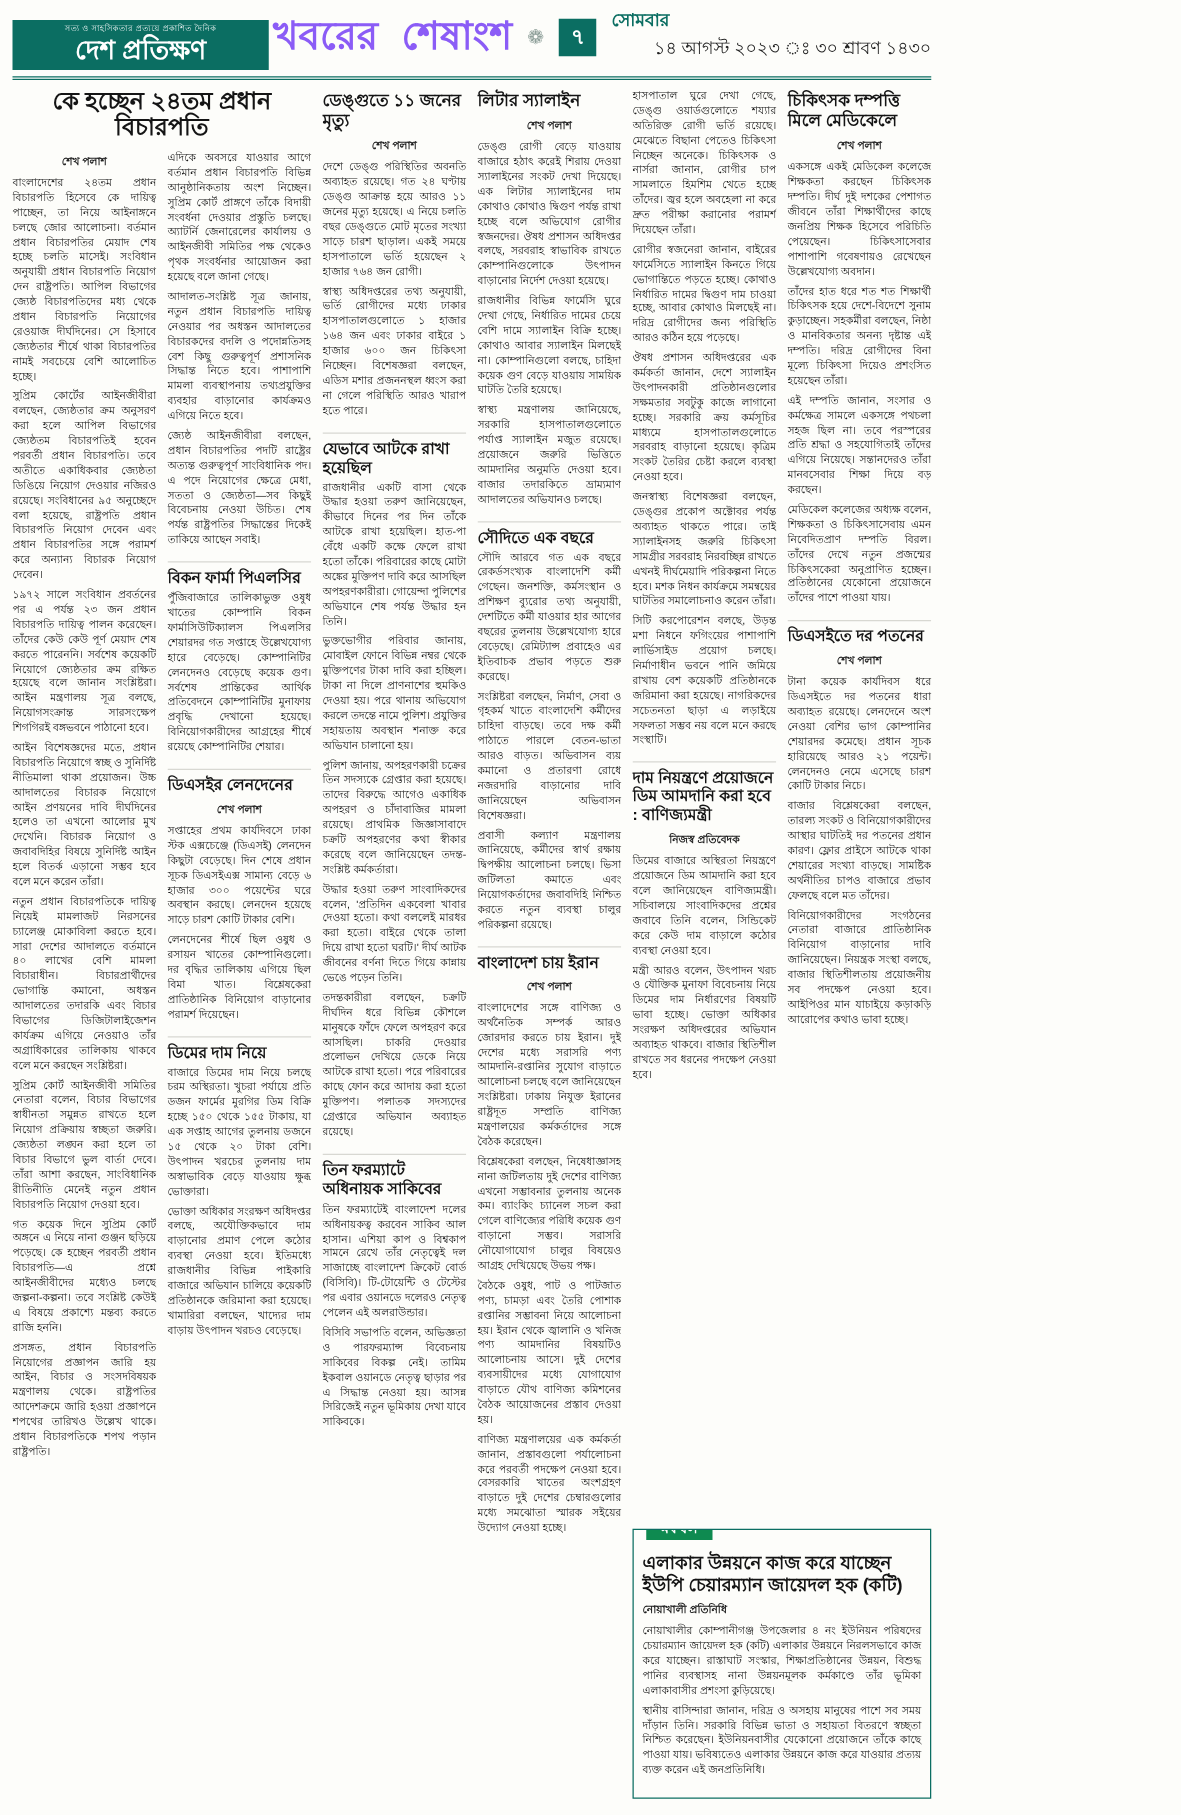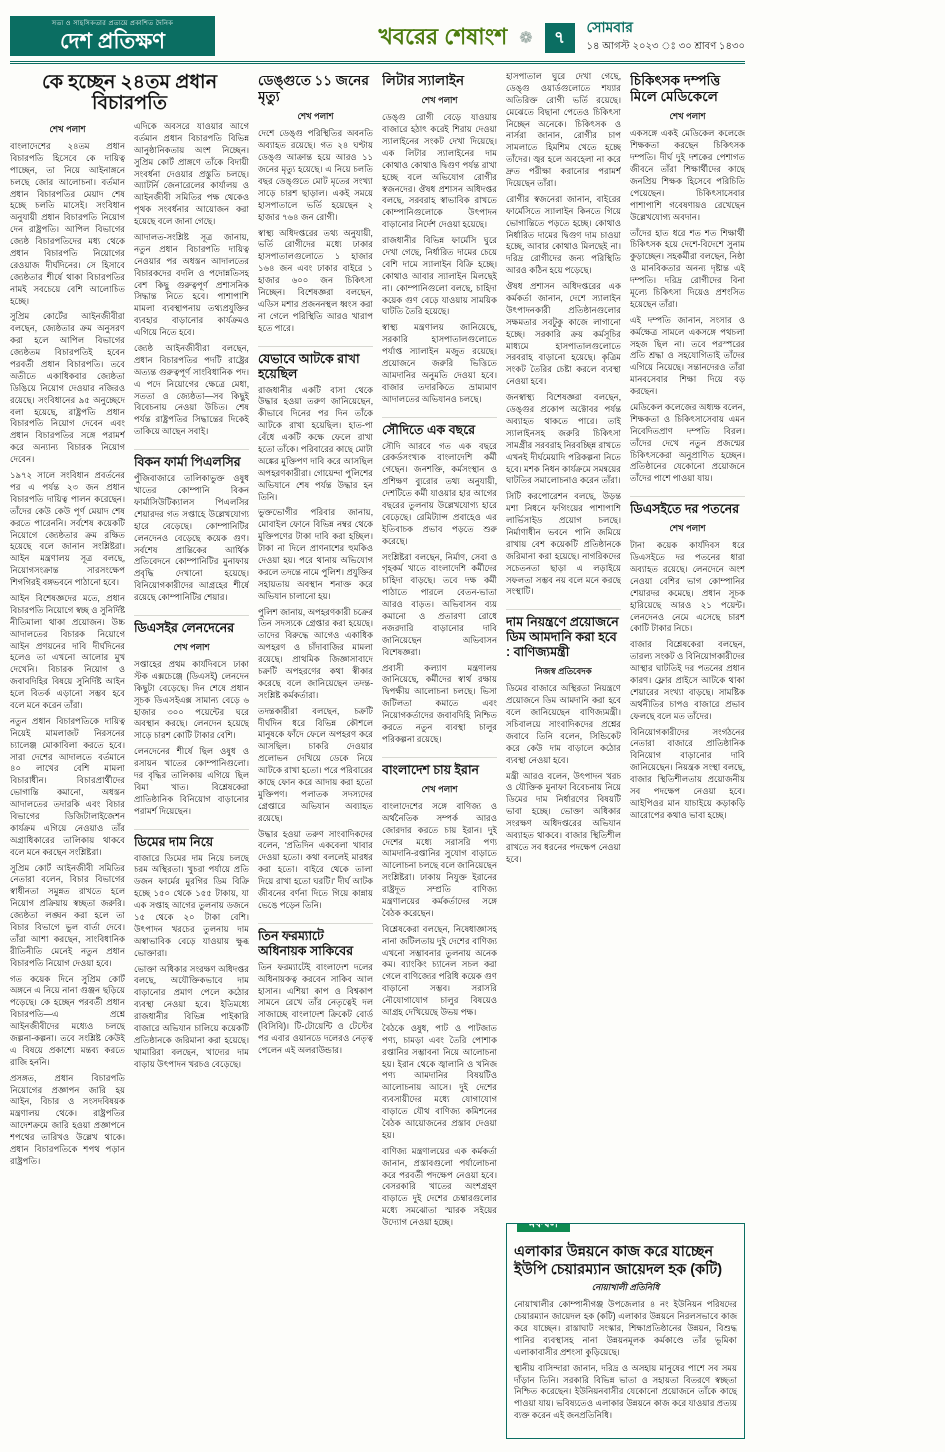--- a/index.html
+++ b/index.html
@@ -7,47 +7,47 @@
   body { background:#fdfdfa; font-family:"Liberation Sans", sans-serif; color:#141414; }
   .page { width:755px; height:1452px; padding:8px 10px 10px; }
 
   
   .header { display:flex; align-items:flex-end; justify-content:space-between;
             border-bottom:3px double #0b6e62; padding-bottom:5px; height:56px; }
   .masthead { background:#0b6e62; color:#fff; padding:2px 14px 4px; text-align:center; min-width:205px; }
   .masthead-tagline { font-size:6.5px; letter-spacing:.4px; opacity:.9; }
   .masthead-title { font-size:21px; font-weight:bold; line-height:1.1; }
   .header-right { display:flex; align-items:center; gap:12px; }
-  .section-title { font-size:22px; font-weight:bold; color:#4d7c0f; }
+  .section-title { font-size:31px; font-weight:bold; color:#8b5cf6;font-family:Liberation Mono, monospace; }
   .ornament { color:#8fa09a; font-size:17px; }
   .page-num { background:#0b6e62; color:#fff; width:30px; height:30px; display:flex;
               align-items:center; justify-content:center; font-size:17px; font-weight:bold; }
   .day-date { text-align:left; }
   .day { color:#0b6e62; font-weight:bold; font-size:14px; line-height:1.1; }
-  .date { font-size:10px; color:#222; margin-top:2px; }
+  .date { font-size:14px; color:#222; margin-top:2px;margin-left:34px; }
 
   
   .content { margin-top:7px; height:1368px; display:grid;
              grid-template-columns:repeat(6, minmax(0,1fr));
              grid-template-rows:44px minmax(0,1fr) 216px;
              column-gap:9px; row-gap:6px; }
   .hl-xl { grid-column:1/3; grid-row:1; font-size:19px; font-weight:bold;
            line-height:1.1; text-align:center; align-self:center; }
   .col { overflow:hidden; display:flex; flex-direction:column; }
   .c1 { grid-column:1; grid-row:2/4; }
   .c2 { grid-column:2; grid-row:2/4; }
   .c3 { grid-column:3; grid-row:1/4; }
   .c4 { grid-column:4; grid-row:1/4; }
   .c5 { grid-column:5; grid-row:1/3; }
   .c6 { grid-column:6; grid-row:1/3; }
   .mof { grid-column:5/7; grid-row:3; }
 
   .para { font-size:8.5px; line-height:1.4; text-align:justify; color:#161616; margin-bottom:4px; }
   .byline { font-size:8.5px; font-weight:bold; text-align:center; margin:2px 0 4px; color:#222; }
-  .byline.left { text-align:center;font-style:italic; }
+  .byline.left { text-align:left; }
   .hl-lg { font-size:13.5px; font-weight:bold; line-height:1.2; margin:2px 0 3px; }
   .hl-md { font-size:12.5px; font-weight:bold; line-height:1.2; margin:7px 0 3px;
            border-top:1px solid #d8d8d2; padding-top:5px; }
 
   
   .mof-box { border:1.5px solid #0b6e62; height:100%; position:relative; padding:18px 7px 6px; overflow:hidden; }
   .mof-tab { position:absolute; top:-9px; left:10px; background:#0e8a50; color:#fff;
              font-size:11px; font-weight:bold; padding:1px 12px; line-height:1.4; }
   .mof-flex { display:flex; gap:7px; height:100%; }
   .mof-left { flex:1; min-width:0; }
@@ -124,26 +124,27 @@
       <div class="byline">শেখ পলাশ</div>
       <div>
           <p class="para">দেশে ডেঙ্গু পরিস্থিতির অবনতি অব্যাহত রয়েছে। গত ২৪ ঘণ্টায় ডেঙ্গু আক্রান্ত হয়ে আরও ১১ জনের মৃত্যু হয়েছে। এ নিয়ে চলতি বছর ডেঙ্গুতে মোট মৃতের সংখ্যা সাড়ে চারশ ছাড়াল। একই সময়ে হাসপাতালে ভর্তি হয়েছেন ২ হাজার ৭৬৪ জন রোগী।</p>
           <p class="para">স্বাস্থ্য অধিদপ্তরের তথ্য অনুযায়ী, ভর্তি রোগীদের মধ্যে ঢাকার হাসপাতালগুলোতে ১ হাজার ১৬৪ জন এবং ঢাকার বাইরে ১ হাজার ৬০০ জন চিকিৎসা নিচ্ছেন। বিশেষজ্ঞরা বলছেন, এডিস মশার প্রজননস্থল ধ্বংস করা না গেলে পরিস্থিতি আরও খারাপ হতে পারে।</p>
         </div>
       <h2 class="hl-md">যেভাবে আটকে রাখা হয়েছিল</h2>
       <div>
           <p class="para">রাজধানীর একটি বাসা থেকে উদ্ধার হওয়া তরুণ জানিয়েছেন, কীভাবে দিনের পর দিন তাঁকে আটকে রাখা হয়েছিল। হাত-পা বেঁধে একটি কক্ষে ফেলে রাখা হতো তাঁকে। পরিবারের কাছে মোটা অঙ্কের মুক্তিপণ দাবি করে আসছিল অপহরণকারীরা। গোয়েন্দা পুলিশের অভিযানে শেষ পর্যন্ত উদ্ধার হন তিনি।</p>
           <p class="para">ভুক্তভোগীর পরিবার জানায়, মোবাইল ফোনে বিভিন্ন নম্বর থেকে মুক্তিপণের টাকা দাবি করা হচ্ছিল। টাকা না দিলে প্রাণনাশের হুমকিও দেওয়া হয়। পরে থানায় অভিযোগ করলে তদন্তে নামে পুলিশ। প্রযুক্তির সহায়তায় অবস্থান শনাক্ত করে অভিযান চালানো হয়।</p>
           <p class="para">পুলিশ জানায়, অপহরণকারী চক্রের তিন সদস্যকে গ্রেপ্তার করা হয়েছে। তাদের বিরুদ্ধে আগেও একাধিক অপহরণ ও চাঁদাবাজির মামলা রয়েছে। প্রাথমিক জিজ্ঞাসাবাদে চক্রটি অপহরণের কথা স্বীকার করেছে বলে জানিয়েছেন তদন্ত-সংশ্লিষ্ট কর্মকর্তারা।</p>
+          <p class="para">উদ্ধার হওয়া তরুণ সাংবাদিকদের বলেন, 'প্রতিদিন একবেলা খাবার দেওয়া হতো। কথা বললেই মারধর করা হতো। বাইরে থেকে তালা দিয়ে রাখা হতো ঘরটি।' দীর্ঘ আটক জীবনের বর্ণনা দিতে গিয়ে কান্নায় ভেঙে পড়েন তিনি।</p>
           <p class="para">তদন্তকারীরা বলছেন, চক্রটি দীর্ঘদিন ধরে বিভিন্ন কৌশলে মানুষকে ফাঁদে ফেলে অপহরণ করে আসছিল। চাকরি দেওয়ার প্রলোভন দেখিয়ে ডেকে নিয়ে আটকে রাখা হতো। পরে পরিবারের কাছে ফোন করে আদায় করা হতো মুক্তিপণ। পলাতক সদস্যদের গ্রেপ্তারে অভিযান অব্যাহত রয়েছে।</p>
-          <p class="para">উদ্ধার হওয়া তরুণ সাংবাদিকদের বলেন, 'প্রতিদিন একবেলা খাবার দেওয়া হতো। কথা বললেই মারধর করা হতো। বাইরে থেকে তালা দিয়ে রাখা হতো ঘরটি।' দীর্ঘ আটক জীবনের বর্ণনা দিতে গিয়ে কান্নায় ভেঙে পড়েন তিনি।</p>
         </div>
       <h2 class="hl-md">তিন ফরম্যাটে অধিনায়ক সাকিবের</h2>
       <div>
           <p class="para">তিন ফরম্যাটেই বাংলাদেশ দলের অধিনায়কত্ব করবেন সাকিব আল হাসান। এশিয়া কাপ ও বিশ্বকাপ সামনে রেখে তাঁর নেতৃত্বেই দল সাজাচ্ছে বাংলাদেশ ক্রিকেট বোর্ড (বিসিবি)। টি-টোয়েন্টি ও টেস্টের পর এবার ওয়ানডে দলেরও নেতৃত্ব পেলেন এই অলরাউন্ডার।</p>
+          <p class="para">বিসিবি সভাপতি বলেন, অভিজ্ঞতা ও পারফরম্যান্স বিবেচনায় সাকিবের বিকল্প নেই। তামিম ইকবাল ওয়ানডে নেতৃত্ব ছাড়ার পর এ সিদ্ধান্ত নেওয়া হয়। আসন্ন সিরিজেই নতুন ভূমিকায় দেখা যাবে সাকিবকে।</p>
         </div>
     </section>
 
     <section class="col c4">
       <h2 class="hl-lg">লিটার স্যালাইন</h2>
       <div class="byline">শেখ পলাশ</div>
       <div>
           <p class="para">ডেঙ্গু রোগী বেড়ে যাওয়ায় বাজারে হঠাৎ করেই শিরায় দেওয়া স্যালাইনের সংকট দেখা দিয়েছে। এক লিটার স্যালাইনের দাম কোথাও কোথাও দ্বিগুণ পর্যন্ত রাখা হচ্ছে বলে অভিযোগ রোগীর স্বজনদের। ঔষধ প্রশাসন অধিদপ্তর বলছে, সরবরাহ স্বাভাবিক রাখতে কোম্পানিগুলোকে উৎপাদন বাড়ানোর নির্দেশ দেওয়া হয়েছে।</p>
           <p class="para">রাজধানীর বিভিন্ন ফার্মেসি ঘুরে দেখা গেছে, নির্ধারিত দামের চেয়ে বেশি দামে স্যালাইন বিক্রি হচ্ছে। কোথাও আবার স্যালাইন মিলছেই না। কোম্পানিগুলো বলছে, চাহিদা কয়েক গুণ বেড়ে যাওয়ায় সাময়িক ঘাটতি তৈরি হয়েছে।</p>
           <p class="para">স্বাস্থ্য মন্ত্রণালয় জানিয়েছে, সরকারি হাসপাতালগুলোতে পর্যাপ্ত স্যালাইন মজুত রয়েছে। প্রয়োজনে জরুরি ভিত্তিতে আমদানির অনুমতি দেওয়া হবে। বাজার তদারকিতে ভ্রাম্যমাণ আদালতের অভিযানও চলছে।</p>

